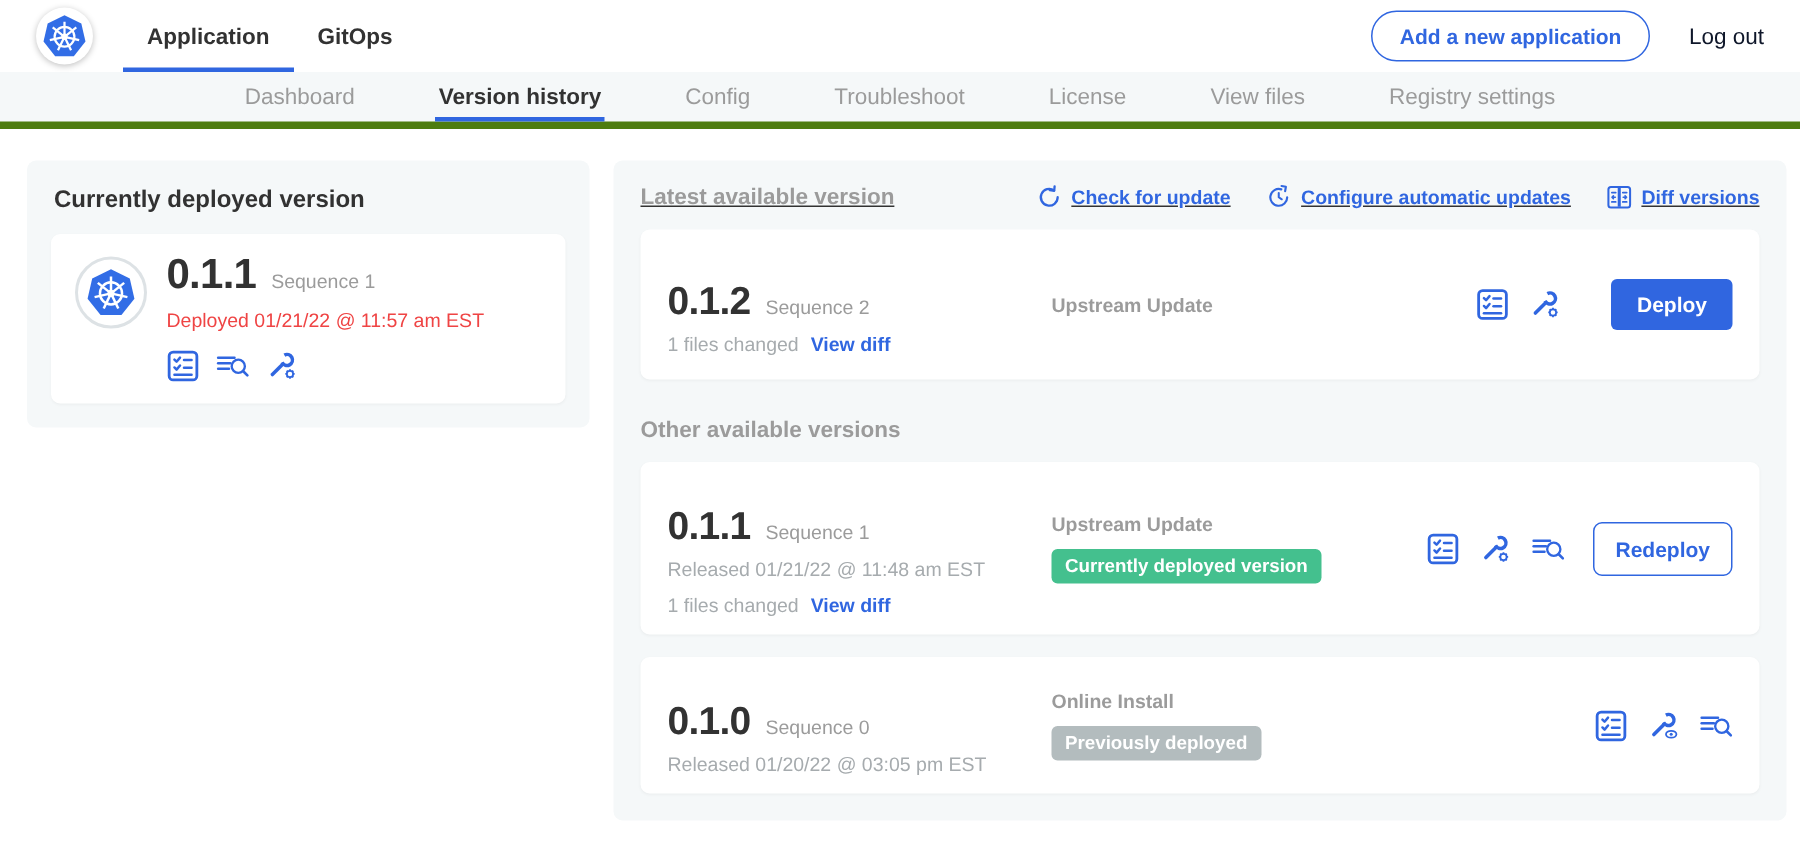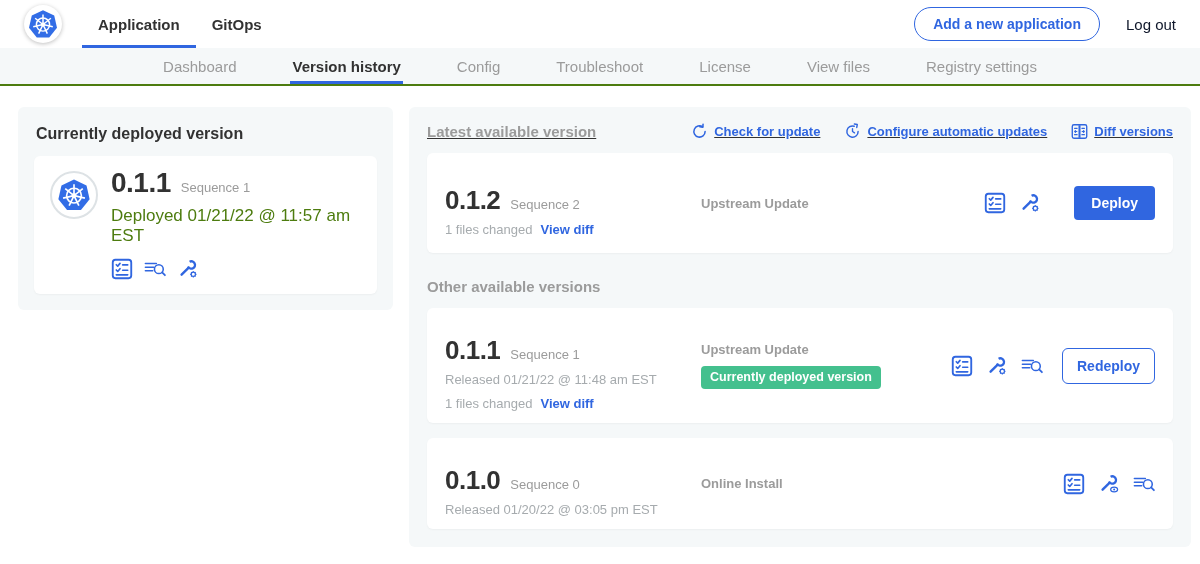--- a/index.html
+++ b/index.html
@@ -34,21 +34,21 @@
   .topbar-right { margin-left:auto; display:flex; align-items:center; gap:26px; }
   .pill-btn {
     border:1px solid #3066e0; color:#3066e0; background:#fff;
     font-family:inherit; font-size:14px; font-weight:700;
     padding:8px 18px; border-radius:20px; cursor:pointer;
   }
   .logout { font-size:15px; color:#0f172a; cursor:pointer; }
 
   
   .subnav {
-    height:38px; background:#f5f8f9; border-bottom:2px solid #4d7c0f;
+    height:38px; background:#f5f8f9; border-bottom:5px solid #4d7c0f;
     display:flex; justify-content:center; gap:56px;
   }
   .subnav-tab {
     display:flex; align-items:center; font-size:15px;
     color:#9b9b9b; position:relative; cursor:pointer; font-weight:500;
   }
   .subnav-tab.active { color:#323232; font-weight:700; }
   .subnav-tab.active::after {
     content:""; position:absolute; left:-2px; right:-2px; bottom:0;
     height:3px; background:#3066e0;
@@ -69,21 +69,21 @@
   }
   .k8s-ring {
     width:48px; height:48px; border-radius:50%; flex:none;
     border:2px solid #dde2e5; background:#fff;
     display:flex; align-items:center; justify-content:center;
     margin-top:2px;
   }
   .ver-row { display:flex; align-items:baseline; }
   .ver-big { font-size:28px; font-weight:700; color:#323232; letter-spacing:-.5px; line-height:1; }
   .seq { font-size:13px; color:#9b9b9b; margin-left:10px; font-weight:500; }
-  .meta { font-size:17px; color:#4d7c0f; margin-top:9px; }
+  .meta { font-size:13px; color:#ef4444; margin-top:9px; }
   .icon-row { display:flex; gap:11px; margin-top:12px; color:#3066e0; align-items:center; }
   .icon-row .ic, .col-right .ic { width:22px; height:22px; cursor:pointer; }
 
   
   .versions-panel { flex:1; padding:14px 18px 18px; }
   .panel-head { display:flex; align-items:center; justify-content:space-between; margin:2px 0 13px 0;text-decoration:underline; }
   .panel-title { font-size:15px; color:#9b9b9b; font-weight:600; }
   .head-actions { display:flex; gap:24px; align-items:center; }
   .link-action {
     display:flex; align-items:center; gap:6px;
@@ -374,20 +374,21 @@
     <div class="version-card card-3">
       <div class="col-left">
         <div class="ver-row">
           <span class="ver-mid">0.1.0</span>
           <span class="seq">Sequence 0</span>
         </div>
         <div class="released">Released 01/20/22 @ 03:05 pm EST</div>
       </div>
       <div class="col-mid">
         <span class="source-label">Online Install</span>
+        <span class="badge badge-gray">Previously deployed</span>
       </div>
       <div class="col-right">
         <svg class="ic">
             <use href="#i-checklist"></use>
           </svg>
         <svg class="ic">
             <use href="#i-wrench-eye"></use>
           </svg>
         <svg class="ic">
             <use href="#i-logs"></use>

